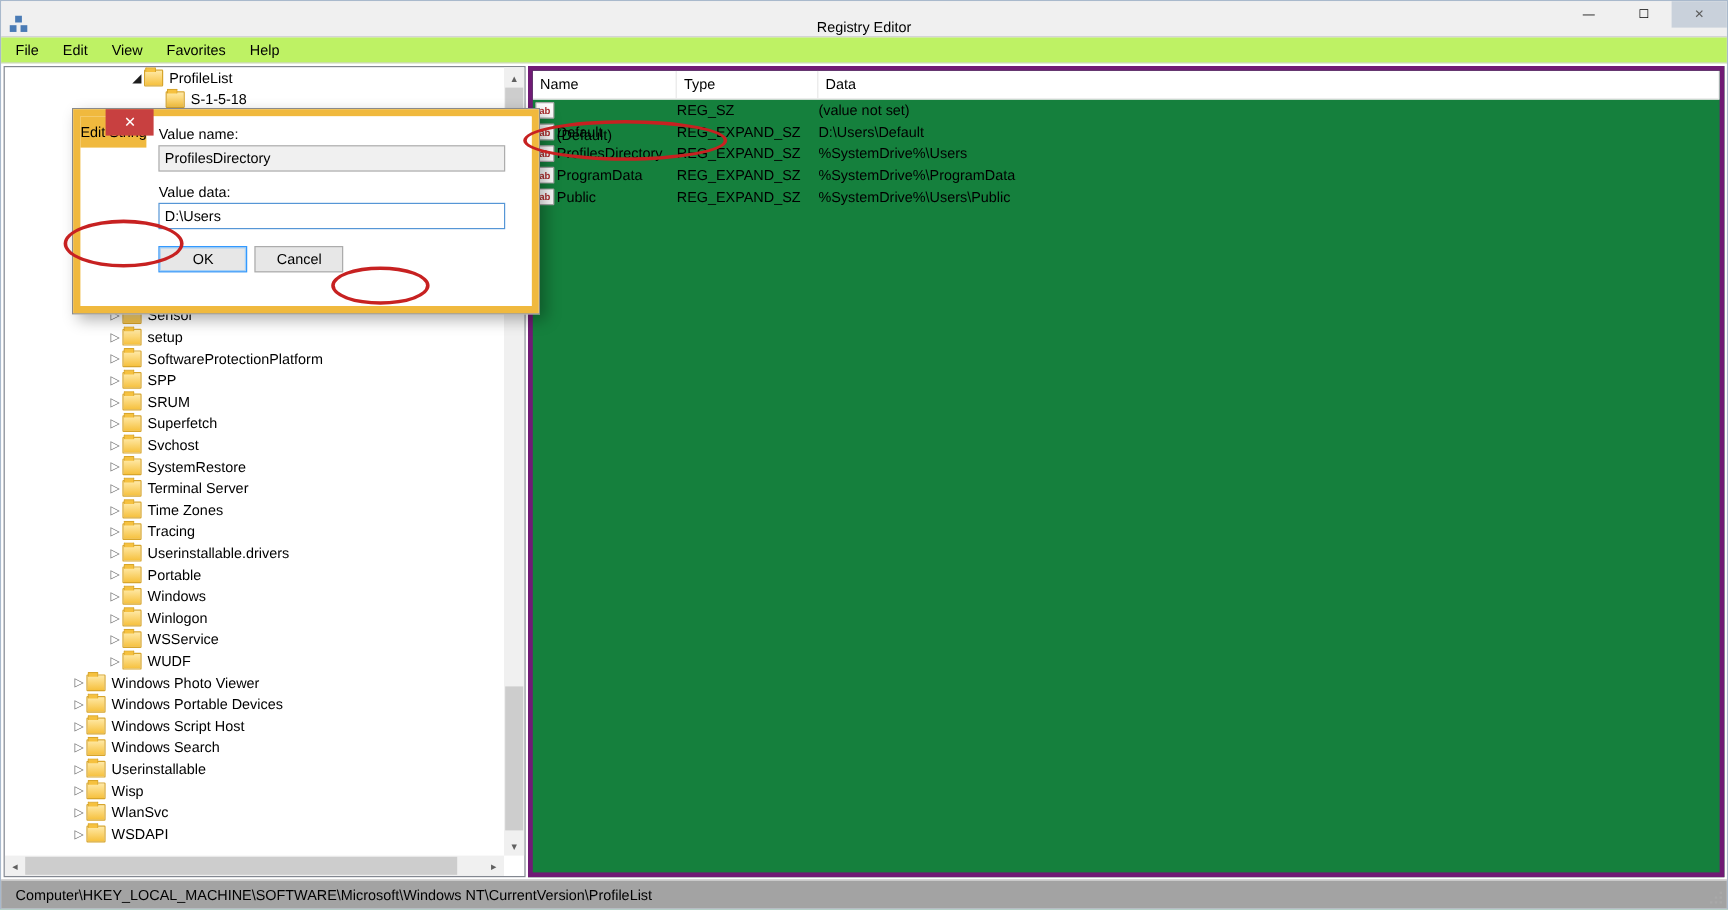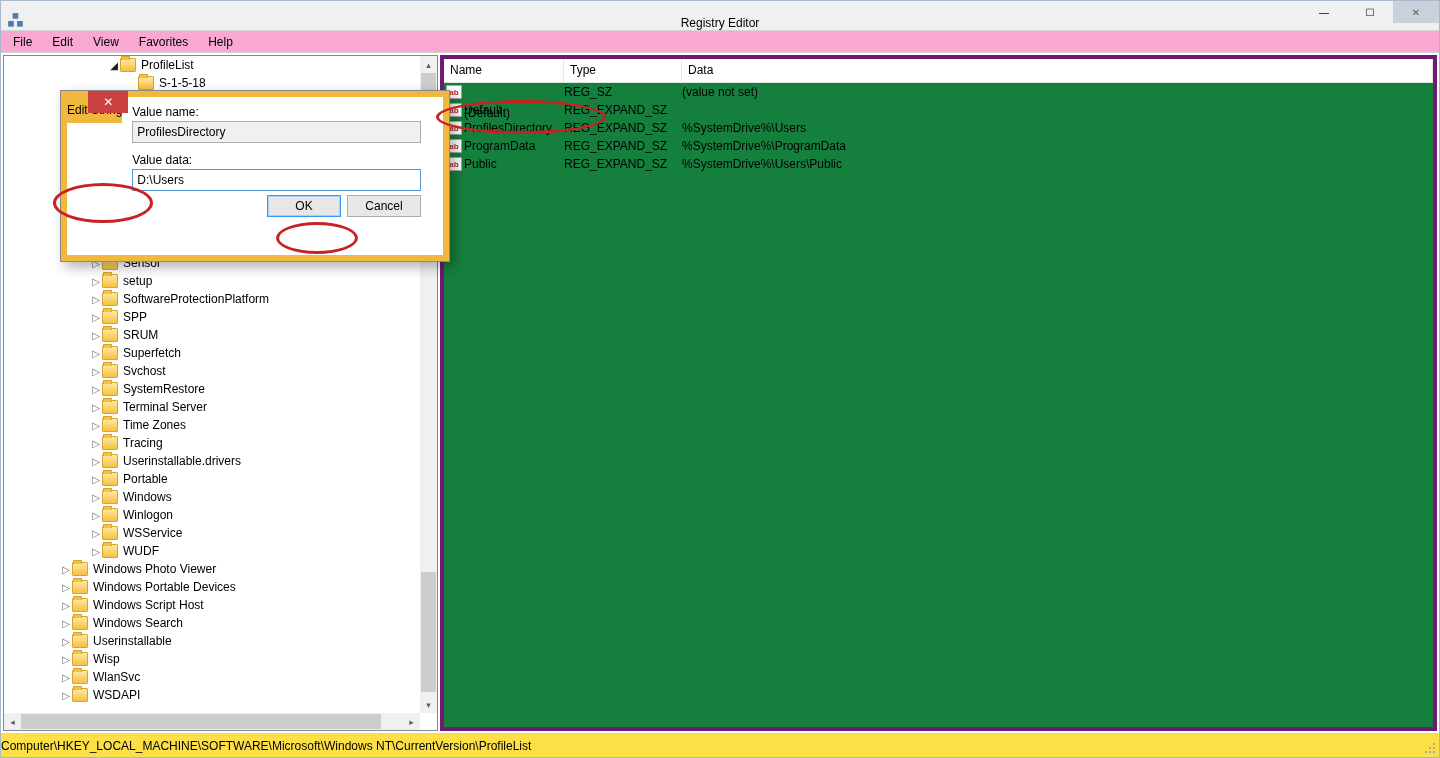--- a/index.html
+++ b/index.html
@@ -55,21 +55,21 @@
   .win-btn.min { }
   .win-btn.max { }
   .win-btn.close {
     background: #c9d1db;
     color: #5b5b5b;
   }
   .win-btn .glyph { pointer-events: none; }
 
   .menubar {
     height: 22px;
-    background: #f9a8d4;
+    background: #bef264;
     border-bottom: 1px solid #d4d4d4;
     display: flex;
     align-items: center;
     padding: 0 2px;
   }
   .menubar .menu-item {
     padding: 2px 10px;
     font-size: 12px;
   }
 
@@ -197,25 +197,25 @@
     font-weight: bold;
     color: #b03030;
     border: 1px solid #a8a8a8;
     background: #fefefe;
     border-radius: 1px;
   }
 
   
   .statusbar {
     height: 24px;
-    background: #fde047;
+    background: #a3a3a3;
     border-top: 1px solid #d4d4d4;
     display: flex;
     align-items: center;
-    padding: 0 0;
+    padding: 0 12px;
     font-size: 12px;
     position: relative;
   }
   .statusbar .grip {
     position: absolute;
     right: 2px; bottom: 2px;
     width: 14px; height: 14px;
     color: #a9a9a9;
   }
 
@@ -284,23 +284,23 @@
     height: 22px;
     background: #fff;
     border: 1px solid #5696d6;
     padding: 2px 4px;
     font-size: 12px;
     font-family: inherit;
     outline: none;
   }
   .dlg-buttons {
     display: flex;
-    justify-content: flex-end;
+    justify-content: flex-start;
     gap: 6px;
-    margin-top: 4px;
+    margin-top: 14px;
   }
   .dlg-btn {
     width: 74px; height: 22px;
     background: #e7e7e7;
     border: 1px solid #acacac;
     font-size: 12px;
     font-family: inherit;
   }
   .dlg-btn.default {
     border: 1px solid #3399ff;
@@ -532,20 +532,21 @@
           <div class="row">
             <span class="val-icon">ab</span>
             <span class="cell col-name" style="width:100px;padding-left:0;margin-top:42px;">(Default)</span>
             <span class="cell col-type" style="width:118px;">REG_SZ</span>
             <span class="cell col-data">(value not set)</span>
           </div>
           <div class="row">
             <span class="val-icon">ab</span>
             <span class="cell col-name" style="width:100px;padding-left:0;">Default</span>
             <span class="cell col-type" style="width:118px;">REG_EXPAND_SZ</span>
+            <span class="cell col-data">D:\Users\Default</span>
           </div>
           <div class="row">
             <span class="val-icon">ab</span>
             <span class="cell col-name" style="width:100px;padding-left:0;">ProfilesDirectory</span>
             <span class="cell col-type" style="width:118px;">REG_EXPAND_SZ</span>
             <span class="cell col-data">%SystemDrive%\Users</span>
           </div>
           <div class="row">
             <span class="val-icon">ab</span>
             <span class="cell col-name" style="width:100px;padding-left:0;">ProgramData</span>

